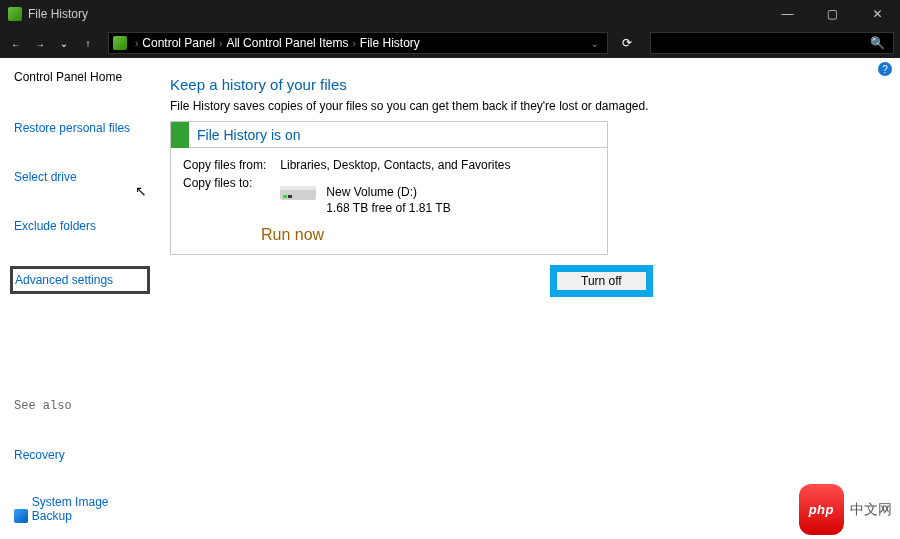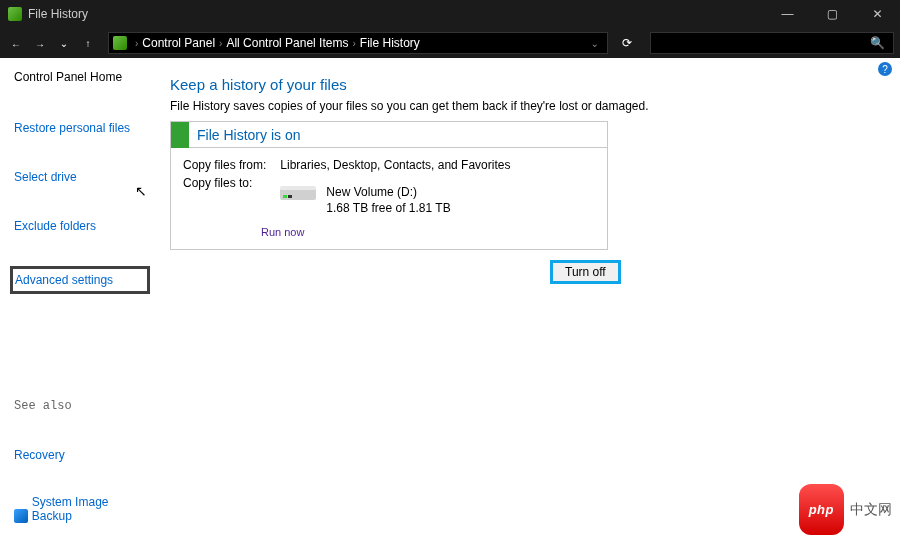--- a/index.html
+++ b/index.html
@@ -151,25 +151,25 @@
   }
   .drive-icon::after {
     content:"";
     position:absolute;
     left:3px; bottom:2px;
     width: 4px; height:3px;
     background: #3bd63b;
     box-shadow: 5px 0 0 #333;
   }
   .drive-info { line-height: 1.35; }
-  .run-now { color:#4c1d95; cursor:pointer; margin:10px 17px 0 90px; font-size:11px; display:inline-block;}
+  .run-now { color:#a16207; cursor:pointer; margin:10px 17px 0 90px; font-size:16px; display:inline-block;}
   .action-btn {
-    border: 3px solid #0ea5e9;
+    border: 7px solid #0ea5e9;
     background: #f0f0f0;
-    padding: 2px 12px;
+    padding: 2px 24px;
     font-size: 12px;
     cursor: pointer;
     margin-left: 380px;
   }
 
   .cursor {
     position:absolute;
     left: 135px; top: 125px;
     font-size: 14px;
     color:#000;

